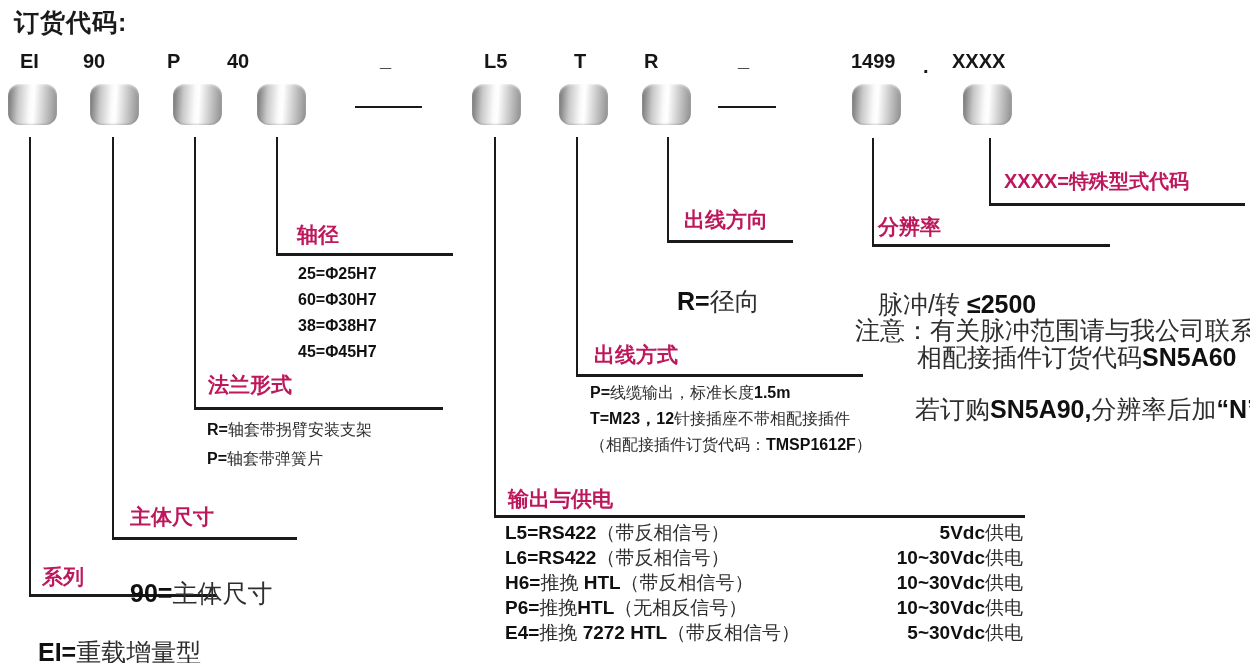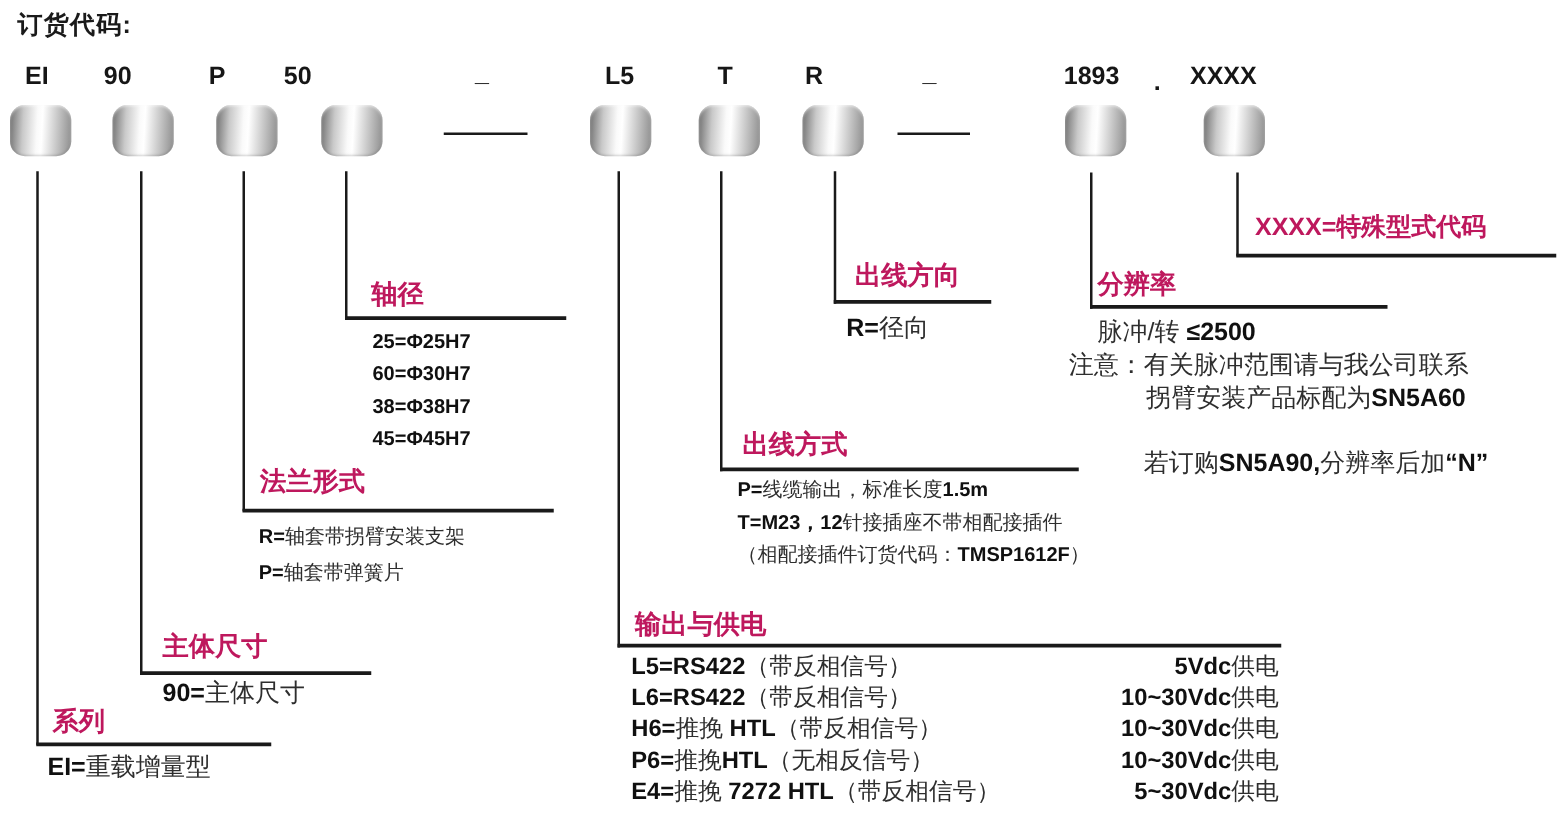--- a/index.html
+++ b/index.html
@@ -1,18 +1,18 @@
 <!DOCTYPE html>
 <html><head>
 <meta charset="utf-8">
 <style>
   html,body{margin:0;padding:0;background:#fff;}
   .canvas{position:relative;width:1250px;height:663px;background:#ffffff;overflow:hidden;
           font-family:"Liberation Sans","DejaVu Sans",sans-serif;color:#1a1a1a;}
-  .title{position:absolute;left:14px;top:6px;font-size:20px;font-weight:700;letter-spacing:1px;white-space:nowrap;}
+  .title{position:absolute;left:14px;top:6px;font-size:25px;font-weight:700;letter-spacing:1px;white-space:nowrap;}
   
   .clabel{position:absolute;top:50px;font-size:20px;font-weight:700;white-space:pre;color:#161616;}
   #cl-0{left:20px}#cl-1{left:83px}#cl-2{left:167px}#cl-3{left:227px}
   #cl-4{left:484px}#cl-5{left:574px}#cl-6{left:644px}#cl-7{left:851px}#cl-8{left:952px}
   #cl-d1{left:380px;top:48px}#cl-d2{left:738px;top:48px}
   #cl-dot{left:923px;top:55px;font-size:20px;font-weight:700}
   
   .btn{position:absolute;top:84px;width:49px;height:41px;border-radius:12px;
        background:linear-gradient(93deg,#6f6f6f 0%,#c9c9c9 22%,#fafafa 44%,#ffffff 52%,#dedede 66%,#8d8d8d 100%);
        box-shadow:inset 0 1px 2px rgba(255,255,255,.6), inset 0 -1px 2px rgba(0,0,0,.18);}
@@ -46,21 +46,21 @@
   #h-series{left:42px;top:563px}
   #h-body{left:130px;top:503px}
   #h-flange{left:208px;top:371px}
   #h-shaft{left:297px;top:221px}
   #h-power{left:508px;top:485px}
   #h-om{left:594px;top:341px}
   #h-od{left:684px;top:206px}
   #h-res{left:878px;top:213px}
   #h-special{left:1004px;top:168px;font-size:20px}
   
-  .t{position:absolute;font-size:20px;white-space:nowrap;}
+  .t{position:absolute;font-size:25px;white-space:nowrap;margin-top:36px;}
   .stack{position:absolute;font-size:16px;white-space:nowrap;}
   .stack > div{white-space:nowrap;}
   #c-series{left:38px;top:600px}
   #c-body{left:130px;top:541px}
   #c-flange{left:207px;top:415px;line-height:29px}
   #c-shaft{left:298px;top:261px;line-height:26px}
   #c-om{left:590px;top:380px;line-height:26px}
   #c-od{left:677px;top:249px}
   #res-0{left:878px;top:252px}
   #res-1{left:855px;top:278px}
@@ -77,27 +77,27 @@
 </head>
 <body>
 
 <div class="canvas">
 
   <div class="title">订货代码:</div>
 
   <span class="clabel" id="cl-0">EI</span>
   <span class="clabel" id="cl-1">90</span>
   <span class="clabel" id="cl-2">P</span>
-  <span class="clabel" id="cl-3">50</span>
+  <span class="clabel" id="cl-3">40</span>
   <span class="clabel" id="cl-d1">_</span>
   <span class="clabel" id="cl-4">L5</span>
   <span class="clabel" id="cl-5">T</span>
   <span class="clabel" id="cl-6">R</span>
   <span class="clabel" id="cl-d2">_</span>
-  <span class="clabel" id="cl-7">1893</span>
+  <span class="clabel" id="cl-7">1499</span>
   <span class="clabel" id="cl-dot">.</span>
   <span class="clabel" id="cl-8">XXXX</span>
 
   <div class="btn" id="b-0"></div>
   <div class="btn" id="b-1"></div>
   <div class="btn" id="b-2"></div>
   <div class="btn" id="b-3"></div>
   <div class="btn" id="b-4"></div>
   <div class="btn" id="b-5"></div>
   <div class="btn" id="b-6"></div>
@@ -178,16 +178,16 @@
   <div class="stack" id="c-om">
     <div><span class="b">P=</span><span class="r">线缆输出，标准长度</span><span class="b">1.5m</span></div>
     <div><span class="b">T=M23，12</span><span class="r">针接插座不带相配接插件</span></div>
     <div><span class="r">（相配接插件订货代码：</span><span class="b">TMSP1612F</span><span class="r">）</span></div>
   </div>
 
   <div class="t" id="c-od"><span class="b">R=</span><span class="r">径向</span></div>
 
   <div class="t" id="res-0"><span class="r">脉冲/转 </span><span class="b">≤2500</span></div>
   <div class="t" id="res-1"><span class="r">注意：有关脉冲范围请与我公司联系</span></div>
-  <div class="t" id="res-2"><span class="r">拐臂安装产品标配为</span><span class="b">SN5A60</span></div>
+  <div class="t" id="res-2"><span class="r">相配接插件订货代码</span><span class="b">SN5A60</span></div>
   <div class="t" id="res-4"><span class="r">若订购</span><span class="b">SN5A90,</span><span class="r">分辨率后加</span><span class="b">“N”</span></div>
 
 </div>
 
 </body></html>

